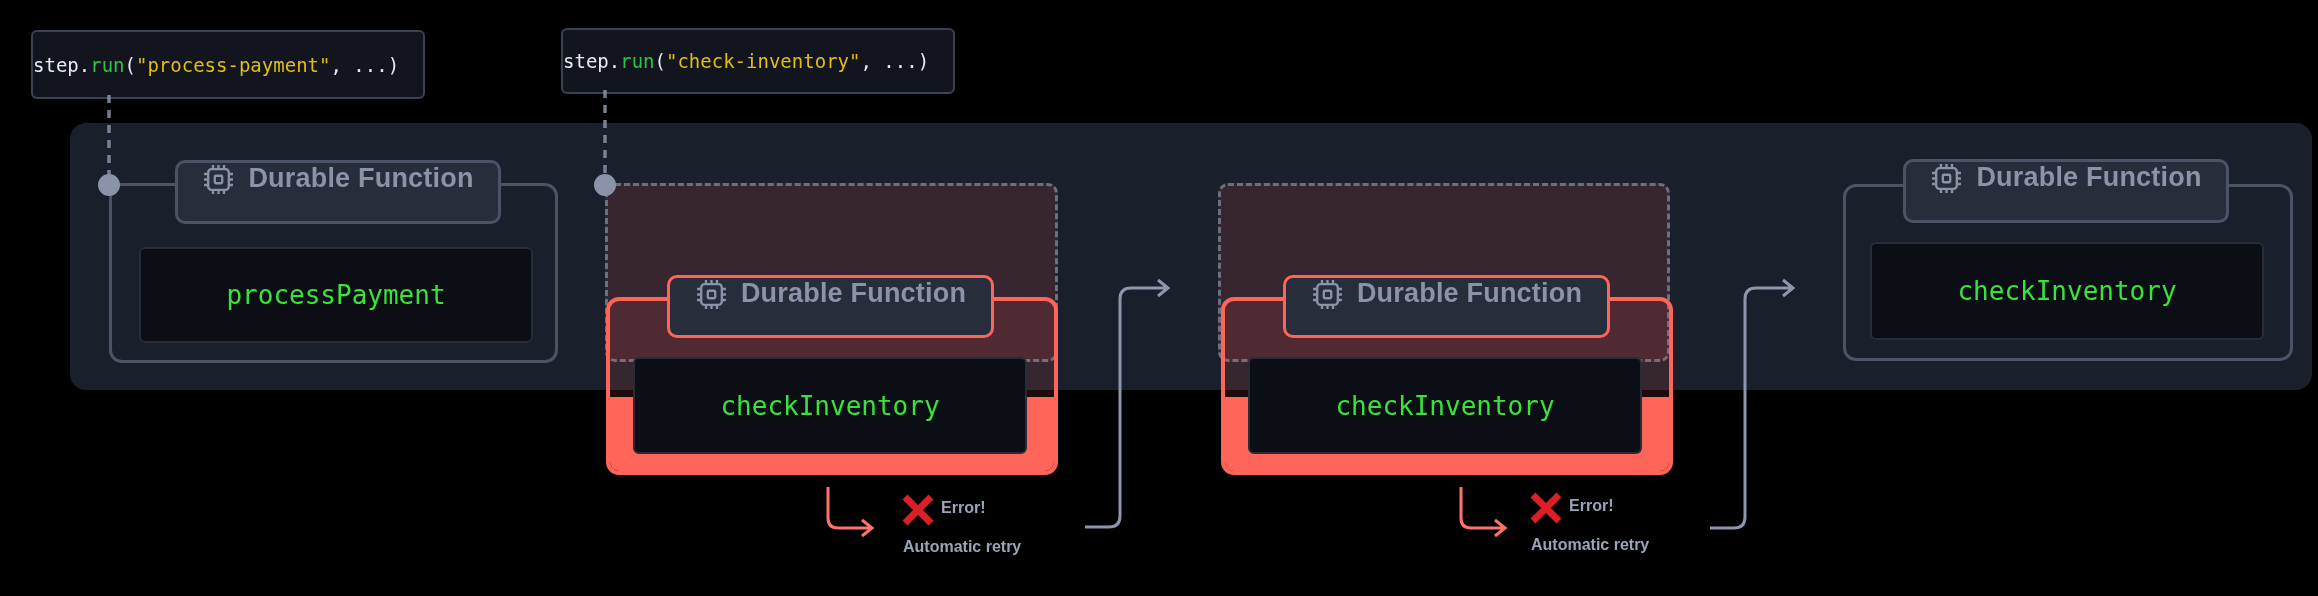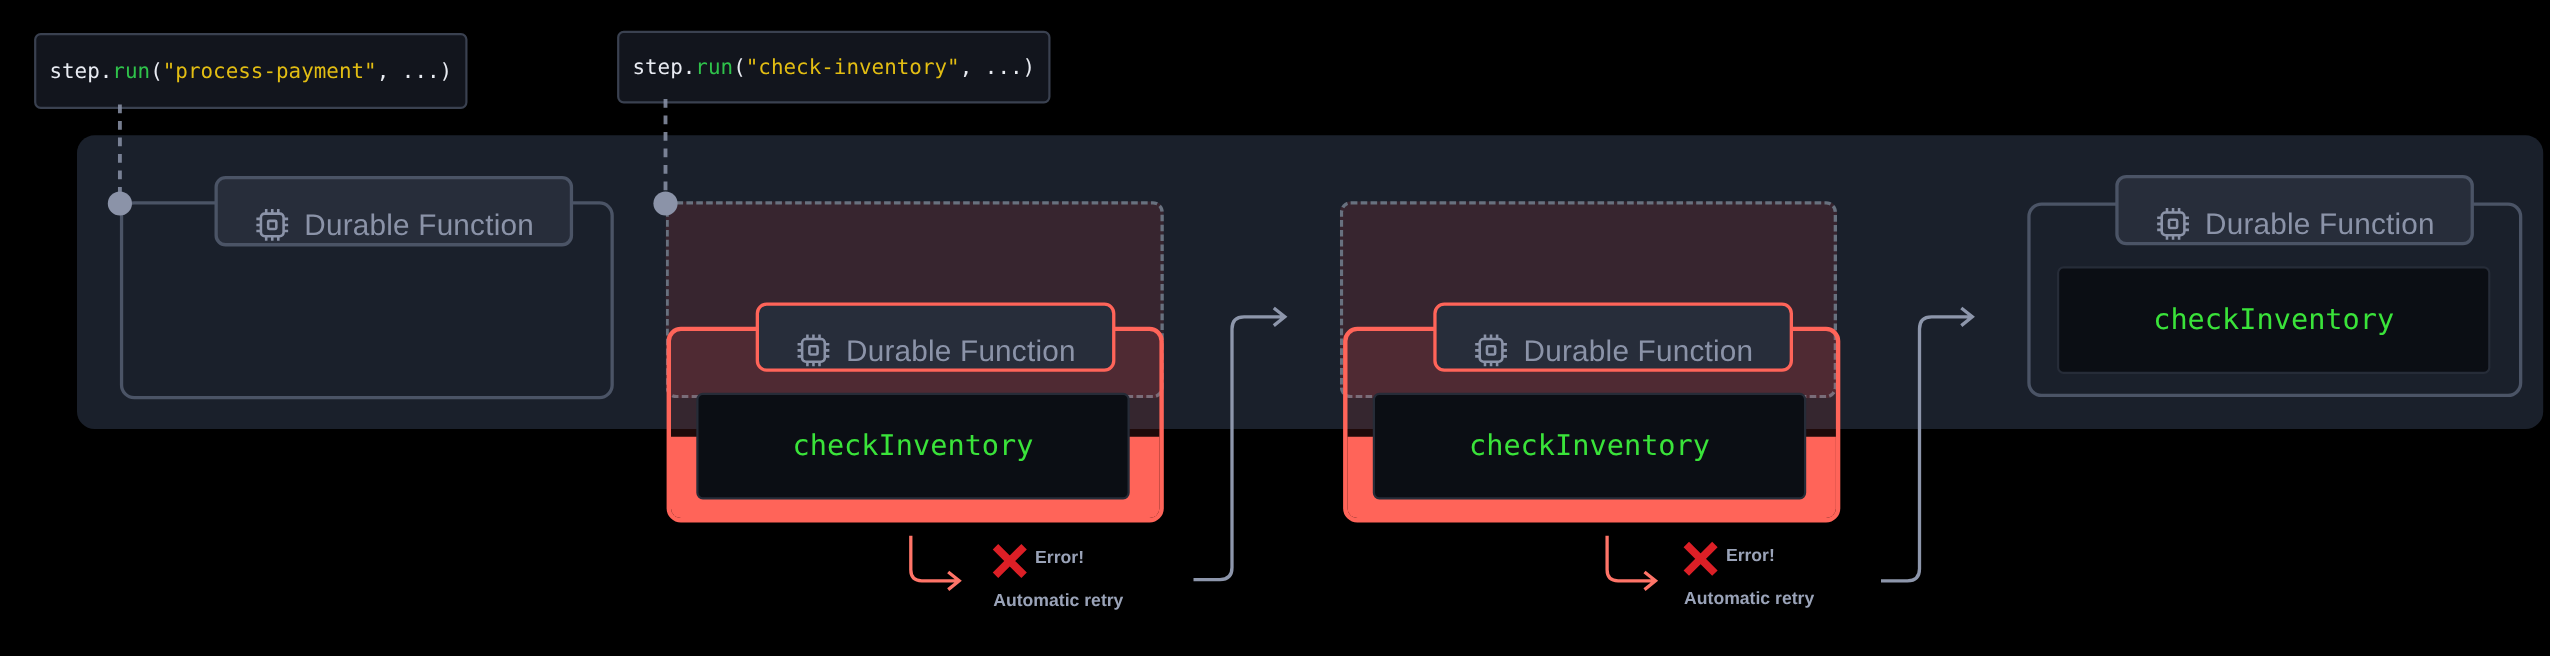--- a/index.html
+++ b/index.html
@@ -1,31 +1,31 @@
 <!DOCTYPE html>
 <html style="--canvas-bg: #000000; --band-bg: #1a202b; --label-bg: #12151d; --label-border: #3a4150; --card-border: #4b5466; --badge-bg: #272d3a; --badge-text: #8b93a8; --codebox-bg: #0b0e14; --codebox-border: #262c38; --fn-green: #3ae33a; --salmon: #ff6459; --arrow-salmon: #ff7468; --ghost-dash: #68717f; --ghost-fill: rgba(255,80,80,0.13); --card-red-fill: rgba(255,80,80,0.12); --connector: #8d96ab; --dot: #8b93a8; --error-x: #dc1f26; --error-text: #9aa3b8; --code-white: #e8ebf2; --code-green: #2fc24b; --code-yellow: #e2bd13;"><head>
 <meta charset="utf-8">
 <style>
   html,body{margin:0;padding:0;background:var(--canvas-bg,#000);}
   #canvas{position:relative;width:2318px;height:596px;background:var(--canvas-bg,#000);
           font-family:"Liberation Sans",sans-serif;overflow:hidden;}
   .band{position:absolute;background:var(--band-bg,#1a202b);border-radius:16px;}
   .code-label{position:absolute;background:var(--label-bg,#12151d);border:2px solid var(--label-border,#3a4150);
-              border-radius:6px;display:flex;align-items:center;justify-content:center;
+              border-radius:6px;display:flex;align-items:center;
               font-family:"DejaVu Sans Mono",monospace;font-size:19px;white-space:pre;}
   .ghost{position:absolute;border:3px dashed var(--ghost-dash,#68717f);border-radius:10px;
          background:var(--ghost-fill,rgba(255,80,80,0.13));}
   .card{position:absolute;border-radius:13px;}
   .card.gray{border:3px solid var(--card-border,#4b5466);background:transparent;}
   .card.red{border:4px solid var(--salmon,#ff6459);background:var(--card-red-fill,rgba(255,80,80,0.12));}
   .tray{position:absolute;left:0;right:0;bottom:0;height:74px;background:var(--salmon,#ff6459);
         border-radius:0 0 9px 9px;}
-  .badge{position:absolute;border-radius:10px;display:flex;align-items:flex-end;justify-content:center;
+  .badge{position:absolute;border-radius:10px;display:flex;align-items:flex-start;justify-content:center;
          gap:13px;background:var(--badge-bg,#272d3a);color:var(--badge-text,#8b93a8);
-         font-size:27px;font-weight:400;letter-spacing:0.2px;margin-left:20px;}
+         font-size:27px;font-weight:700;letter-spacing:0.2px;}
   .badge.gray{border:3px solid var(--card-border,#4b5466);}
   .badge.red{border:3px solid var(--salmon,#ff6459);}
   .chip{width:33px;height:33px;stroke:var(--badge-text,#8b93a8);fill:none;stroke-width:1.7;}
   .codebox{position:absolute;background:var(--codebox-bg,#0b0e14);border:2px solid var(--codebox-border,#262c38);
            border-radius:6px;display:flex;align-items:center;justify-content:center;}
   .fn{font-family:"DejaVu Sans Mono",monospace;font-size:26px;color:var(--fn-green,#3ae33a);}
   .err-text{position:absolute;color:var(--error-text,#9aa3b8);font-size:16px;font-weight:700;
             white-space:nowrap;line-height:1;}
   svg.overlay{position:absolute;left:0;top:0;pointer-events:none;}
   .drop{stroke:var(--dot,#8b93a8);stroke-width:3.5;stroke-dasharray:8 7;fill:none;opacity:0.85;}
@@ -50,20 +50,23 @@
   </div>
 
   <div class="card gray" style="left:109px;top:183px;width:443px;height:174px;"></div>
   <div class="badge gray" style="left:175px;top:160px;width:320px;height:58px;">
     <svg class="chip" viewBox="0 0 24 24">
       <rect x="4.5" y="4.5" width="15" height="15" rx="2.5"></rect>
         <rect x="9.3" y="9.3" width="5.4" height="5.4" rx="0.8"></rect>
       <path d="M8 1.5V4.5 M12 1.5V4.5 M16 1.5V4.5 M8 19.5V22.5 M12 19.5V22.5 M16 19.5V22.5 M1.5 8H4.5 M1.5 12H4.5 M1.5 16H4.5 M19.5 8H22.5 M19.5 12H22.5 M19.5 16H22.5"></path>
     </svg>
     <span>Durable Function</span>
+  </div>
+  <div class="codebox" style="left:139px;top:247px;width:390px;height:92px;">
+    <span class="fn">processPayment</span>
   </div>
 
   <div class="ghost" style="left:605px;top:183px;width:447px;height:173px;"></div>
   <div class="card red" style="left:606px;top:297px;width:444px;height:170px;">
     <div class="tray"></div>
   </div>
   <div class="badge red" style="left:667px;top:275px;width:321px;height:57px;">
     <svg class="chip" viewBox="0 0 24 24">
       <rect x="4.5" y="4.5" width="15" height="15" rx="2.5"></rect>
         <rect x="9.3" y="9.3" width="5.4" height="5.4" rx="0.8"></rect>

